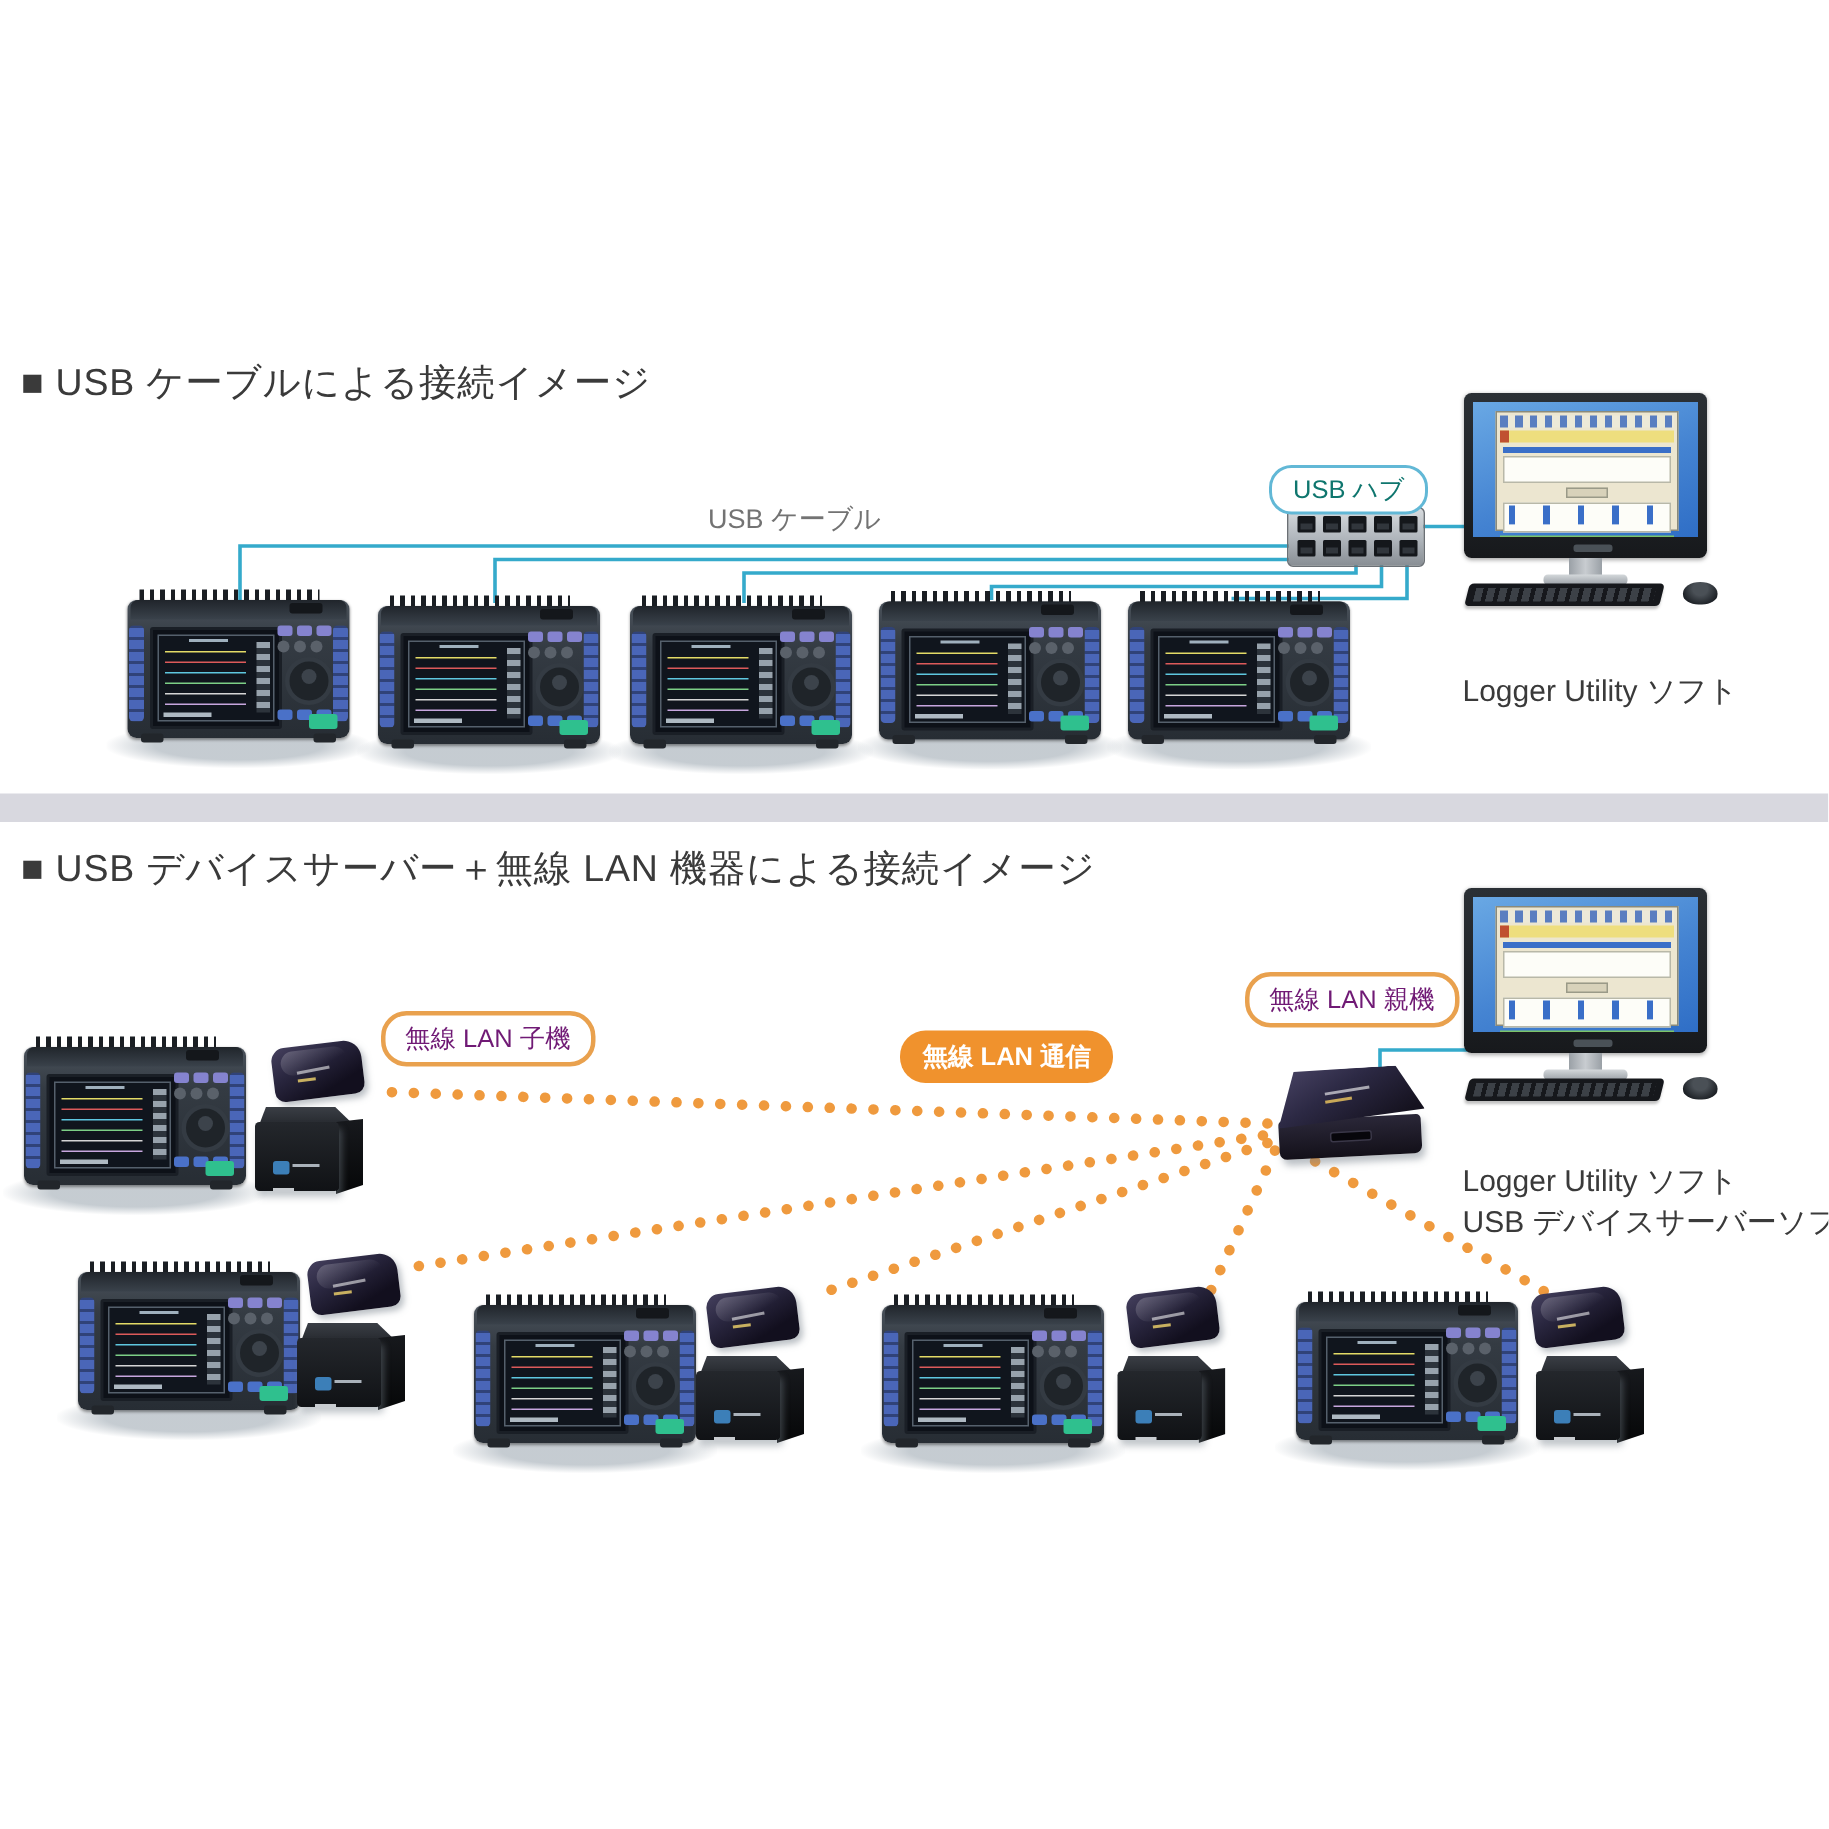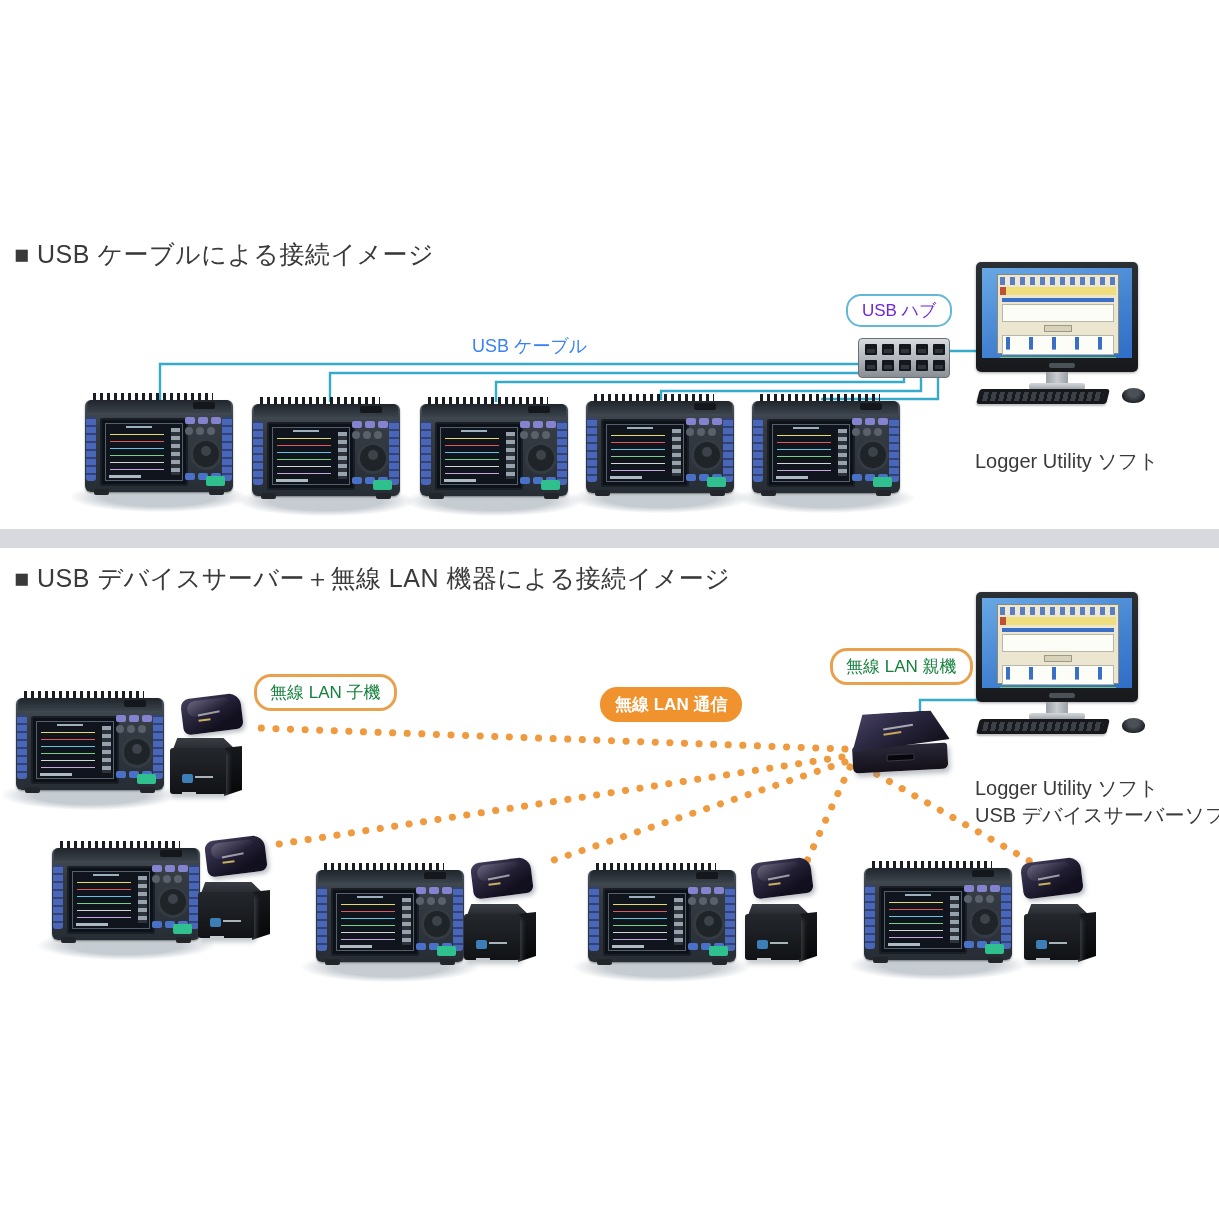--- a/index.html
+++ b/index.html
@@ -4,27 +4,27 @@
 <style>
   html,body{margin:0;padding:0;background:#fff;}
   #canvas{position:relative;width:1219px;height:1206px;background:#fff;overflow:hidden;
           font-family:"Liberation Sans","DejaVu Sans",sans-serif;}
   .abs{position:absolute;}
   
   .heading{font-size:25px;color:#3a3a3a;letter-spacing:.5px;white-space:nowrap;z-index:4;}
   .caption{font-size:20px;color:#3a3a3a;white-space:nowrap;z-index:4;line-height:27px;margin-top:44px;}
   .divider{left:0;width:1219px;background:#d8d8df;z-index:0;}
   
-  .lbl{border:3px solid #e9a14e;background:#fff;color:#15803d;border-radius:17px;
+  .lbl{border:3px solid #e9a14e;background:#fff;color:#701a75;border-radius:17px;
        font-size:17px;padding:4px 13px;white-space:nowrap;z-index:5;}
-  .lbl-blue{border:2.5px solid #62b8d6;border-radius:15px;background:#fff;color:#6d28d9;
-       font-size:17px;padding:3px 14px;white-space:nowrap;z-index:5;}
+  .lbl-blue{border:2.5px solid #62b8d6;border-radius:15px;background:#fff;color:#0f766e;
+       font-size:17px;padding:3px 14px;white-space:nowrap;z-index:5;margin-top:16px;}
   .badge{background:#f0922d;color:#fff;border-radius:17px;font-size:17px;font-weight:bold;
        padding:6px 15px;white-space:nowrap;z-index:5;}
-  .plain-lbl{font-size:17px;color:#3b82f6;white-space:nowrap;z-index:5;}
+  .plain-lbl{font-size:17px;color:#737373;white-space:nowrap;z-index:5;}
   
   #wires{left:0;top:0;z-index:1;}
   
   .mount{z-index:2;}
   
   .logger{position:relative;width:148px;height:100px;}
   .lg-shadow{position:absolute;left:-14px;right:-14px;bottom:-16px;height:30px;
      background:radial-gradient(ellipse at center,rgba(150,162,172,.55) 0 45%,rgba(150,162,172,0) 72%);}
   .lg-body{position:absolute;left:0;top:4px;width:148px;height:92px;border-radius:6px;
      background:linear-gradient(180deg,#4a525b 0%,#343b43 30%,#272d34 100%);box-shadow:0 1px 2px rgba(0,0,0,.4);}

